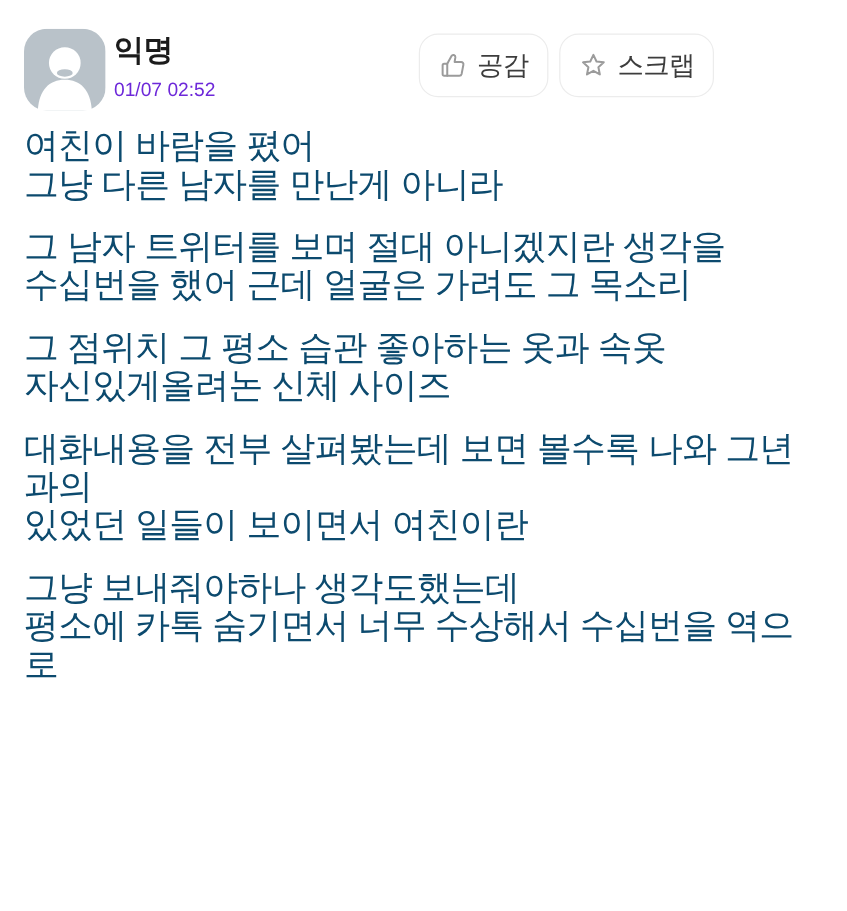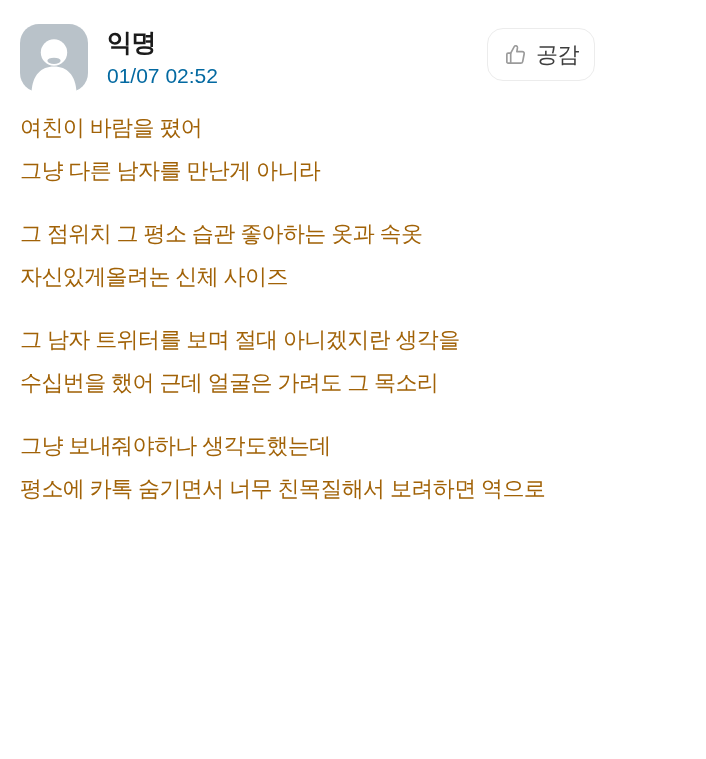--- a/index.html
+++ b/index.html
@@ -21,34 +21,34 @@
     display: flex;
     align-items: flex-start;
   }
   .avatar {
     width: 68px;
     height: 68px;
     flex: 0 0 68px;
     display: block;
   }
   .author-block {
-    margin-left: 19px;
+    margin-left: 7px;
     padding-top: 3px;
   }
   .author-name {
     font-size: 25px;
     font-weight: 700;
     color: #1b1b1b;
     line-height: 30px;
     letter-spacing: -0.5px;
   }
   .post-time {
     margin-top: 7px;
-    font-size: 21px;
-    color: #0369a1;
+    font-size: 16px;
+    color: #6d28d9;
     line-height: 24px;
     text-align: right;
   }
   .header-actions {
     position: absolute;
     top: 28px;
     right: 111px;
     display: flex;
     gap: 9px;
   }
@@ -68,24 +68,24 @@
     cursor: pointer;
   }
   .action-btn svg { display: block; }
 
   
   .post-body {
     padding: 0 20px;
     margin-top: 14px;
   }
   .post-body p {
-    font-size: 22px;
-    line-height: 43px;
+    font-size: 29px;
+    line-height: 32px;
     letter-spacing: -0.6px;
-    color: #a16207;
+    color: #0c4a6e;
     white-space: pre-line;
     margin: 0 0 20px 0;
   }
 </style>
 </head>
 <body>
 
 <div class="post">
 
   <header class="post-header">
@@ -107,28 +107,38 @@
       <button class="action-btn">
         <span>
           <svg width="25" height="25" viewBox="0 0 24 24" fill="none" stroke="#9b9b9b" stroke-width="1.6" stroke-linecap="round" stroke-linejoin="round">
             <path d="M7.4 10.6 V 20.3 H 4.9 a 1.2 1.2 0 0 1 -1.2 -1.2 V 11.8 a 1.2 1.2 0 0 1 1.2 -1.2 Z"></path>
             <path d="M7.4 10.6 L 10.8 4.5 a 1.65 1.65 0 0 1 3.1 0.9 L 13.3 9.2 H 18.5 a 1.85 1.85 0 0 1 1.8 2.3 L 18.9 18.8 a 1.95 1.95 0 0 1 -1.9 1.5 H 7.4"></path>
           </svg>
         </span>
         <span>공감</span>
       </button>
 
+      <button class="action-btn">
+        <span>
+          <svg width="25" height="25" viewBox="0 0 24 24" fill="none" stroke="#9b9b9b" stroke-width="1.6" stroke-linecap="round" stroke-linejoin="round">
+            <path d="M12 3.6 L 14.5 8.9 L 20.3 9.55 L 16 13.5 L 17.15 19.25 L 12 16.35 L 6.85 19.25 L 8 13.5 L 3.7 9.55 L 9.5 8.9 Z"></path>
+          </svg>
+        </span>
+        <span>스크랩</span>
+      </button>
 
     </div>
   </header>
 
   <main class="post-body">
     <p>여친이 바람을 폈어
 그냥 다른 남자를 만난게 아니라</p>
+    <p>그 남자 트위터를 보며 절대 아니겠지란 생각을
+수십번을 했어 근데 얼굴은 가려도 그 목소리</p>
     <p>그 점위치 그 평소 습관 좋아하는 옷과 속옷
 자신있게올려논 신체 사이즈</p>
-    <p>그 남자 트위터를 보며 절대 아니겠지란 생각을
-수십번을 했어 근데 얼굴은 가려도 그 목소리</p>
+    <p>대화내용을 전부 살펴봤는데 보면 볼수록 나와 그년과의
+있었던 일들이 보이면서 여친이란</p>
     <p>그냥 보내줘야하나 생각도했는데
-평소에 카톡 숨기면서 너무 친목질해서 보려하면 역으로</p>
+평소에 카톡 숨기면서 너무 수상해서 수십번을 역으로</p>
   </main>
 
 </div>
 
 </body></html>

